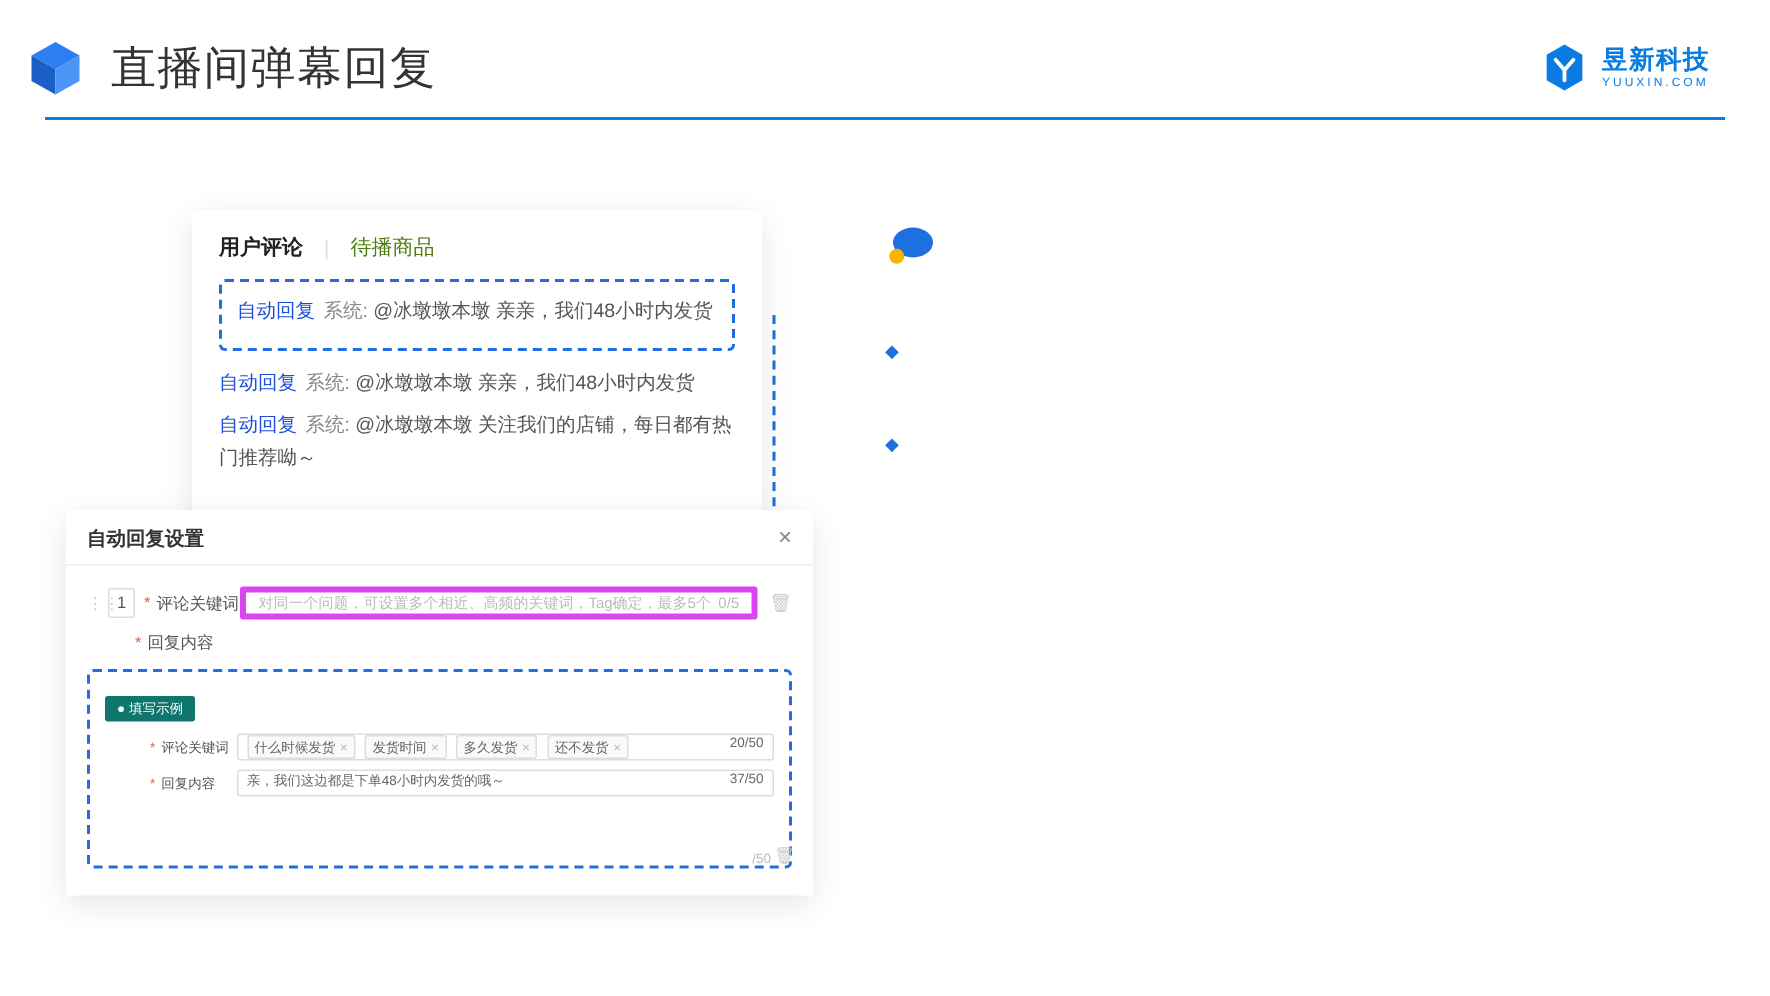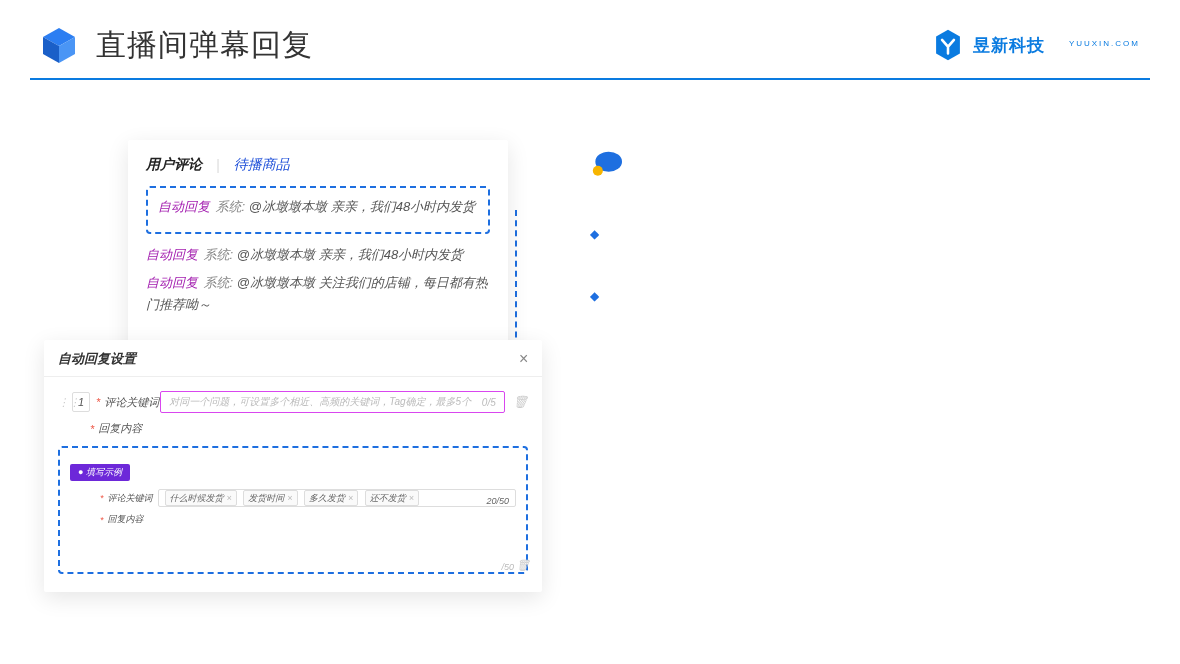--- a/index.html
+++ b/index.html
@@ -9,21 +9,21 @@
   background: #fff;
   font-family: "Microsoft YaHei", "PingFang SC", Arial, sans-serif;
   position: relative;
   overflow: hidden;
 }
 
 
 .header {
   display: flex;
   align-items: center;
-  padding: 24px 30px 12px 38px;
+  padding: 24px 30px 12px 16px;
   position: relative;
 }
 .header-icon {
   width: 42px;
   height: 42px;
   margin-right: 16px;
   display: flex;
   align-items: center;
   justify-content: center;
 }
@@ -40,22 +40,21 @@
   display: flex;
   align-items: center;
 }
 .brand-icon {
   width: 34px;
   height: 34px;
   margin-right: 8px;
 }
 .brand-text {
   display: flex;
-  flex-direction: row;
-  gap: 24px;
+  flex-direction: column;
 }
 .brand-name {
   font-size: 17px;
   font-weight: 700;
   color: #0a7be0;
   letter-spacing: 1px;
   line-height: 1;
 }
 .brand-sub {
   font-size: 8px;
@@ -73,21 +72,20 @@
 .content {
   display: flex;
   padding: 60px 40px 0 40px;
 }
 
 
 .mock-stack {
   width: 510px;
   position: relative;
   height: 480px;
-  font-style: italic;
 }
 .card {
   position: absolute;
   background: #fff;
   box-shadow: 0 6px 22px rgba(0,0,0,0.10);
   border-radius: 2px;
 }
 .card-comments {
   top: 0;
   left: 88px;
@@ -96,35 +94,35 @@
   padding: 16px 18px;
 }
 .tab-row {
   display: flex;
   align-items: center;
   margin-bottom: 12px;
   font-size: 14px;
 }
 .tab-active { font-weight: 700; color: #222; }
 .tab-divider { color: #ddd; margin: 0 14px; }
-.tab-inactive { color: #1d4ed8; }
+.tab-inactive { color: #4d7c0f; }
 .highlight-box {
   border: 2px dashed #1e6fe0;
   border-radius: 4px;
   padding: 8px 10px;
   margin-bottom: 10px;
   position: relative;
 }
 .comment-line {
   font-size: 13px;
   color: #555;
   line-height: 1.7;
   margin-bottom: 6px;
 }
-.comment-line .ar { color: #a21caf; margin-right: 2px; text-align: right; }
+.comment-line .ar { color: #1d4ed8; margin-right: 2px; text-align: right; }
 .comment-line .sys { color: #888; }
 
 
 .connector-v {
   position: absolute;
   border-left: 2px dashed #1e6fe0;
   left: 475px;
   top: 70px;
   height: 330px;
 }
@@ -171,21 +169,21 @@
   text-align: center;
   line-height: 18px;
   margin: 0 6px;
   color: #555;
 }
 .req-star { color: #e54; margin-right: 4px; }
 .field-label { color: #555; width: 56px; }
 .fake-input {
   flex: 1;
   height: 22px;
-  border: 1px solid #d946ef;
+  border: 4px solid #d946ef;
   border-radius: 2px;
   padding: 0 8px;
   display: flex;
   align-items: center;
   justify-content: space-between;
   font-size: 10px;
   color: #bbb;
   background: #fff;
 }
 .fake-input .counter { color: #bbb; }
@@ -193,21 +191,21 @@
 
 .example-wrap {
   border: 2px dashed #1e6fe0;
   border-radius: 4px;
   padding: 10px 10px 40px 10px;
   margin-top: 10px;
 }
 .add-link { color: #6a5ae0; font-size: 10px; }
 .badge-purple {
   display: inline-block;
-  background: #6d28d9;
+  background: #0f766e;
   color: #fff;
   font-size: 9px;
   padding: 2px 8px;
   border-radius: 2px;
   margin: 6px 0 8px 0;
 }
 .small-row {
   display: flex;
   align-items: center;
   font-size: 9px;
@@ -227,21 +225,21 @@
   background: #fafafa;
 }
 .tag .x { color: #bbb; margin-left: 3px; }
 .small-input {
   flex: 1;
   height: 18px;
   border: 1px solid #ddd;
   border-radius: 2px;
   padding: 0 6px;
   display: flex;
-  align-items: flex-end;
+  align-items: flex-start;
   justify-content: space-between;
   font-size: 9px;
   color: #666;
   background: #fff;
 }
 .stray-counter {
   position: absolute;
   right: 28px;
   bottom: 20px;
   font-size: 9px;
@@ -382,20 +380,24 @@
                     <span>还不发货</span>
                     <span class="x">×</span>
                   </span>
               </span>
               <span class="counter">20/50</span>
             </div>
           </div>
           <div class="small-row" style="padding-left:30px;">
             <span class="req-star">*</span>
             <span class="field-label">回复内容</span>
+            <div class="small-input">
+              <span>亲，我们这边都是下单48小时内发货的哦～</span>
+              <span class="counter">37/50</span>
+            </div>
           </div>
         </div>
         <span class="stray-counter">/50</span>
         <span class="stray-trash">🗑</span>
       </div>
     </div>
   </div>
 
   <div class="desc">
     <div class="desc-heading">

